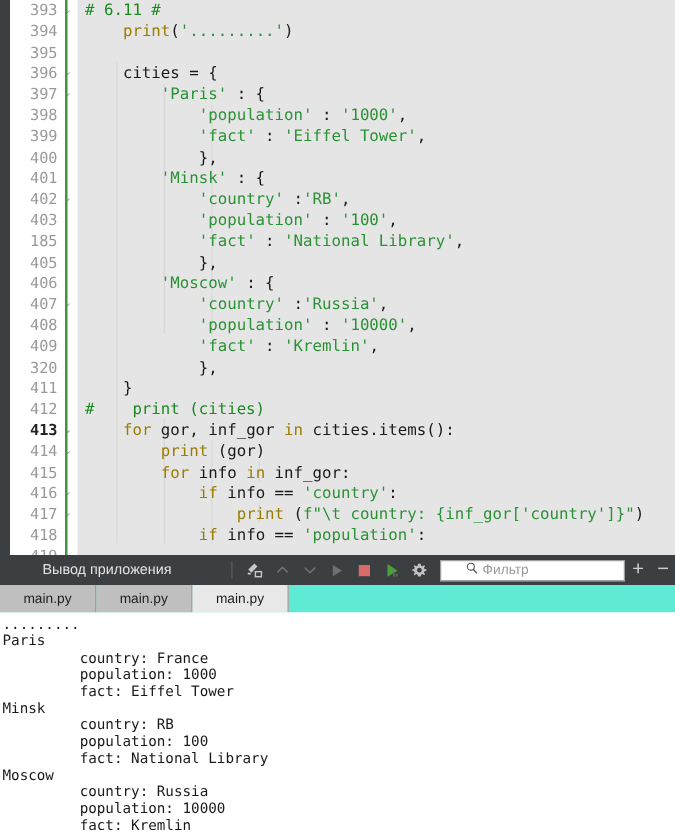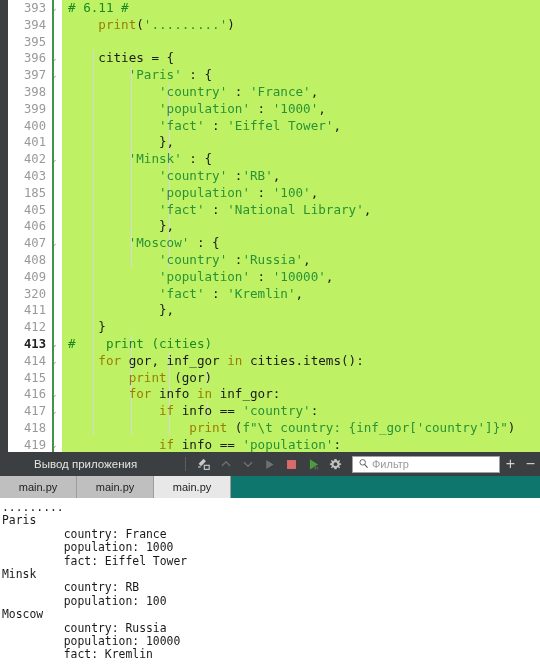--- a/index.html
+++ b/index.html
@@ -27,21 +27,21 @@
   }
   .gutter {
     width: 54px;
     flex: 0 0 54px;
     background: #ffffff;
     position: relative;
   }
   .code-area {
     flex: 1 1 auto;
     position: relative;
-    background: #bef264;
+    background: #e5e5e5;
     overflow: hidden;
   }
   .line {
     height: 16.8px;
     line-height: 16.8px;
     white-space: pre;
     font-size: 12.6px;
     font-family: "DejaVu Sans Mono", "Liberation Mono", monospace;
   }
   .gutter .line {
@@ -116,42 +116,42 @@
     width: 21px; height: 21px;
     display: flex; align-items: center; justify-content: center;
     cursor: default;
   }
   .filter-box {
     width: 148px; height: 17px;
     background: #ffffff;
     border: 1px solid #a0a0a0;
     display: flex; align-items: center;
     margin-left: 5px;
-    padding-left: 5px;
+    padding-left: 19px;
   }
   .filter-box .ph {
     color: #9a9a9a;
     font-size: 11px;
     font-family: "Liberation Sans", sans-serif;
     margin-left: 3px;
   }
   .pm-btn {
     width: 19px; height: 21px;
     display: flex; align-items: center; justify-content: center;
     color: #d0d0d0;
     font-size: 16px;
     font-family: "Liberation Sans", sans-serif;
     line-height: 1;
   }
 
   
   .tabs {
     height: 22px;
     flex: 0 0 22px;
-    background: #0f766e;
+    background: #5eead4;
     display: flex;
     align-items: stretch;
     font-family: "Liberation Sans", sans-serif;
   }
   .tab {
     width: 77px;
     display: flex; align-items: center; justify-content: center;
     font-size: 11px;
     color: #1e1e1e;
     background: #bfbfbf;
@@ -220,21 +220,20 @@
       <div class="indent-guide" style="left:107px; top:352px; height:83px;"></div>
       <div class="indent-guide" style="left:145px; top:369px; height:16px;"></div>
       <div class="indent-guide" style="left:145px; top:402px; height:16px;"></div>
       <div class="indent-guide" style="left:145px; top:436px; height:0px;"></div>
       <div class="code-lines" id="code-lines">
           <div class="line"><span class="c-com"># 6.11 #</span></div>
           <div class="line"><span class="c-def">    </span><span class="c-kw">print</span><span class="c-def">(</span><span class="c-str">'.........'</span><span class="c-def">)</span></div>
           <div class="line">&nbsp;</div>
           <div class="line"><span class="c-def">    cities = {</span></div>
           <div class="line"><span class="c-def">        </span><span class="c-str">'Paris'</span><span class="c-def"> : {</span></div>
-          <div class="line"><span class="c-def">            </span><span class="c-str">'country'</span><span class="c-def"> : </span><span class="c-str">'France'</span><span class="c-def">,</span></div>
           <div class="line"><span class="c-def">            </span><span class="c-str">'population'</span><span class="c-def"> : </span><span class="c-str">'1000'</span><span class="c-def">,</span></div>
           <div class="line"><span class="c-def">            </span><span class="c-str">'fact'</span><span class="c-def"> : </span><span class="c-str">'Eiffel Tower'</span><span class="c-def">,</span></div>
           <div class="line"><span class="c-def">            },</span></div>
           <div class="line"><span class="c-def">        </span><span class="c-str">'Minsk'</span><span class="c-def"> : {</span></div>
           <div class="line"><span class="c-def">            </span><span class="c-str">'country'</span><span class="c-def"> :</span><span class="c-str">'RB'</span><span class="c-def">,</span></div>
           <div class="line"><span class="c-def">            </span><span class="c-str">'population'</span><span class="c-def"> : </span><span class="c-str">'100'</span><span class="c-def">,</span></div>
           <div class="line"><span class="c-def">            </span><span class="c-str">'fact'</span><span class="c-def"> : </span><span class="c-str">'National Library'</span><span class="c-def">,</span></div>
           <div class="line"><span class="c-def">            },</span></div>
           <div class="line"><span class="c-def">        </span><span class="c-str">'Moscow'</span><span class="c-def"> : {</span></div>
           <div class="line"><span class="c-def">            </span><span class="c-str">'country'</span><span class="c-def"> :</span><span class="c-str">'Russia'</span><span class="c-def">,</span></div>
@@ -328,19 +327,20 @@
 
   <div class="output" id="output">
       <div class="out-line">.........</div>
       <div class="out-line">Paris</div>
       <div class="out-line">         country: France</div>
       <div class="out-line">         population: 1000</div>
       <div class="out-line">         fact: Eiffel Tower</div>
       <div class="out-line">Minsk</div>
       <div class="out-line">         country: RB</div>
       <div class="out-line">         population: 100</div>
+      <div class="out-line">         fact: National Library</div>
       <div class="out-line">Moscow</div>
       <div class="out-line">         country: Russia</div>
       <div class="out-line">         population: 10000</div>
       <div class="out-line">         fact: Kremlin</div>
     </div>
 
 </div>
 
 </body></html>

